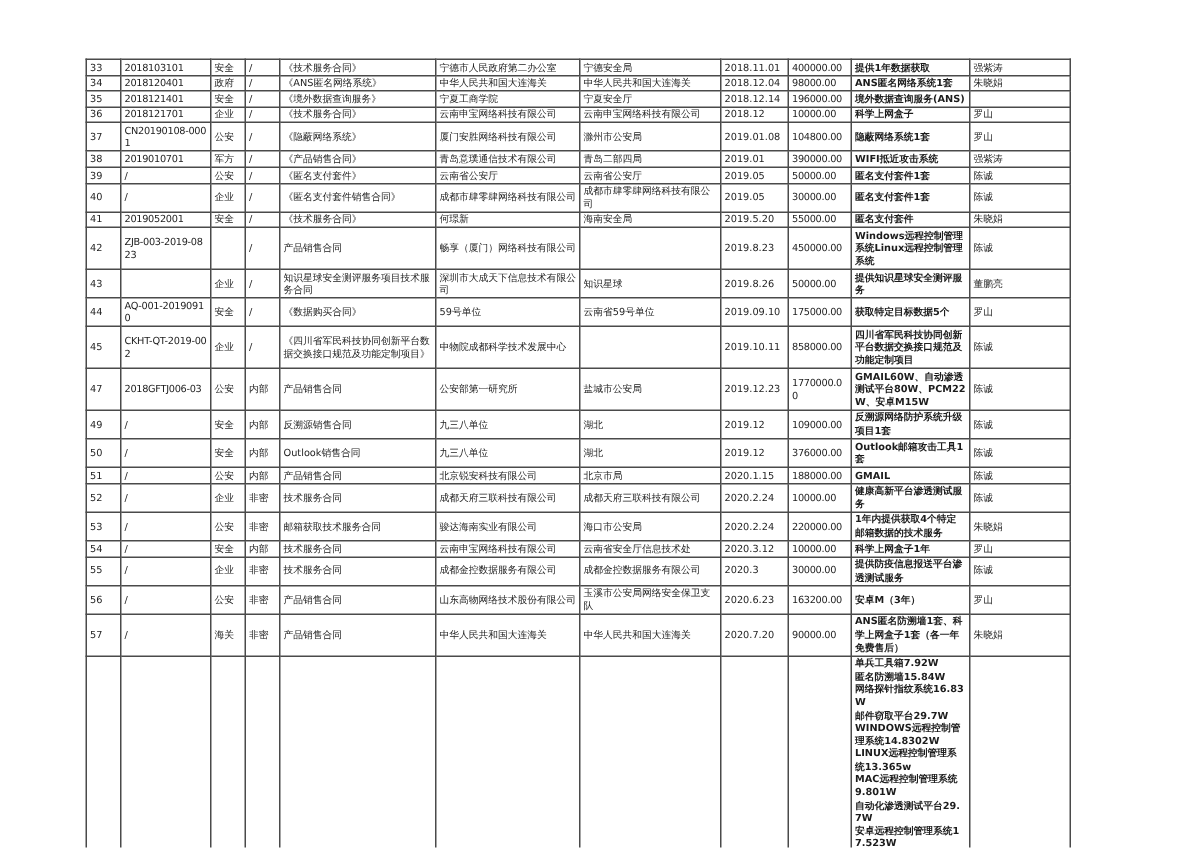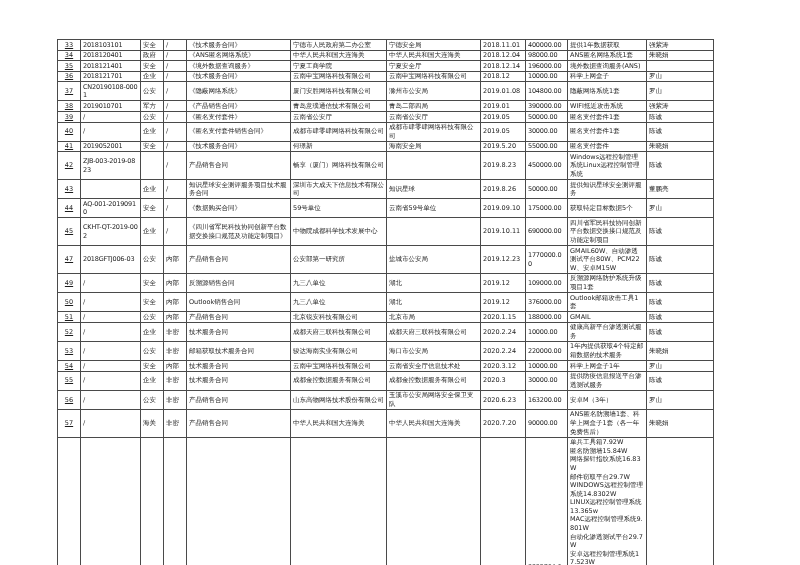--- a/index.html
+++ b/index.html
@@ -13,23 +13,23 @@
     border-collapse:collapse;table-layout:fixed;
     font-size:6.5px;line-height:1.32;color:#1c1c1c;
   }
   table.contracts td{
     border:1px solid #4a4a4a;
     padding:0.5px 2px;
     vertical-align:middle;
     overflow:hidden;
     word-break:break-all;
   }
-  td.c-no{text-align:center;text-decoration:underline;}
+  td.c-no{text-align:left;}
   td.c-id{letter-spacing:-0.2px;}
-  td.c-content{white-space:pre-line;}
+  td.c-content{white-space:pre-line;font-weight:bold;}
   td.c-amount{letter-spacing:-0.2px;}
   col.w-no{width:23px;} col.w-id{width:60px;} col.w-cat{width:23px;}
   col.w-sec{width:23px;} col.w-name{width:104px;} col.w-pb{width:96px;}
   col.w-pa{width:94px;} col.w-date{width:45px;} col.w-amt{width:42px;}
   col.w-cont{width:79px;} col.w-person{width:67px;}
 </style>
 </head>
 <body>
 
 <div class="page">
@@ -206,21 +206,21 @@
         </tr>
         <tr>
           <td class="c-no">45</td>
           <td class="c-id">CKHT-QT-2019-002</td>
           <td class="c-cat">企业</td>
           <td class="c-sec">/</td>
           <td class="c-name">《四川省军民科技协同创新平台数据交换接口规范及功能定制项目》</td>
           <td class="c-pb">中物院成都科学技术发展中心</td>
           <td class="c-pa"></td>
           <td class="c-date">2019.10.11</td>
-          <td class="c-amount">690000.00</td>
+          <td class="c-amount">858000.00</td>
           <td class="c-content">四川省军民科技协同创新平台数据交换接口规范及功能定制项目</td>
           <td class="c-person">陈诚</td>
         </tr>
         <tr>
           <td class="c-no">47</td>
           <td class="c-id">2018GFTJ006-03</td>
           <td class="c-cat">公安</td>
           <td class="c-sec">内部</td>
           <td class="c-name">产品销售合同</td>
           <td class="c-pb">公安部第一研究所</td>

